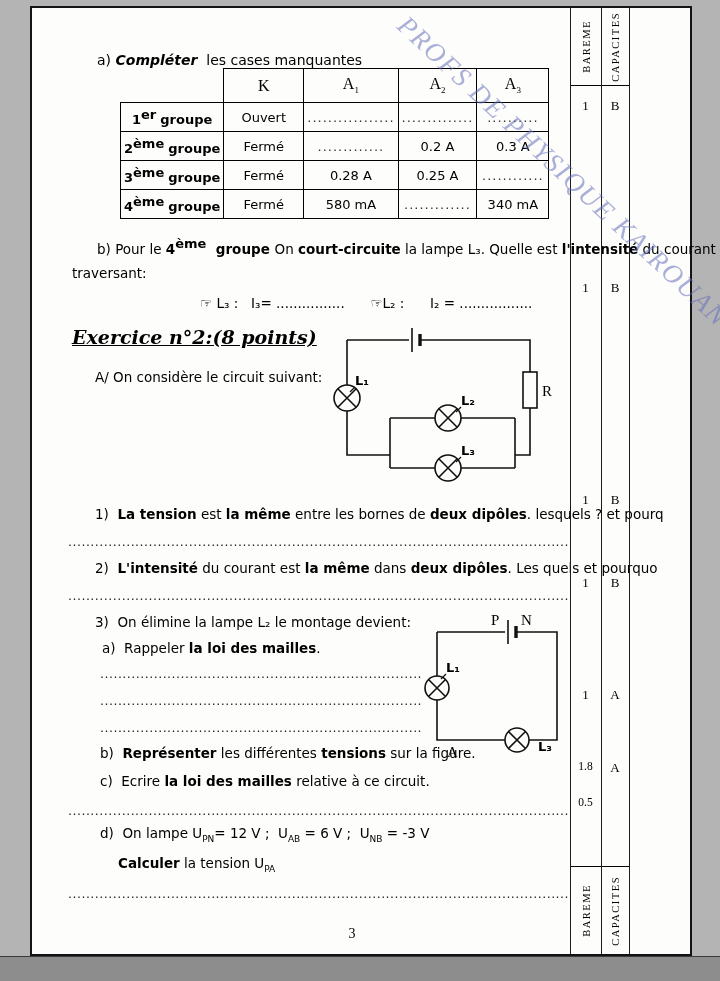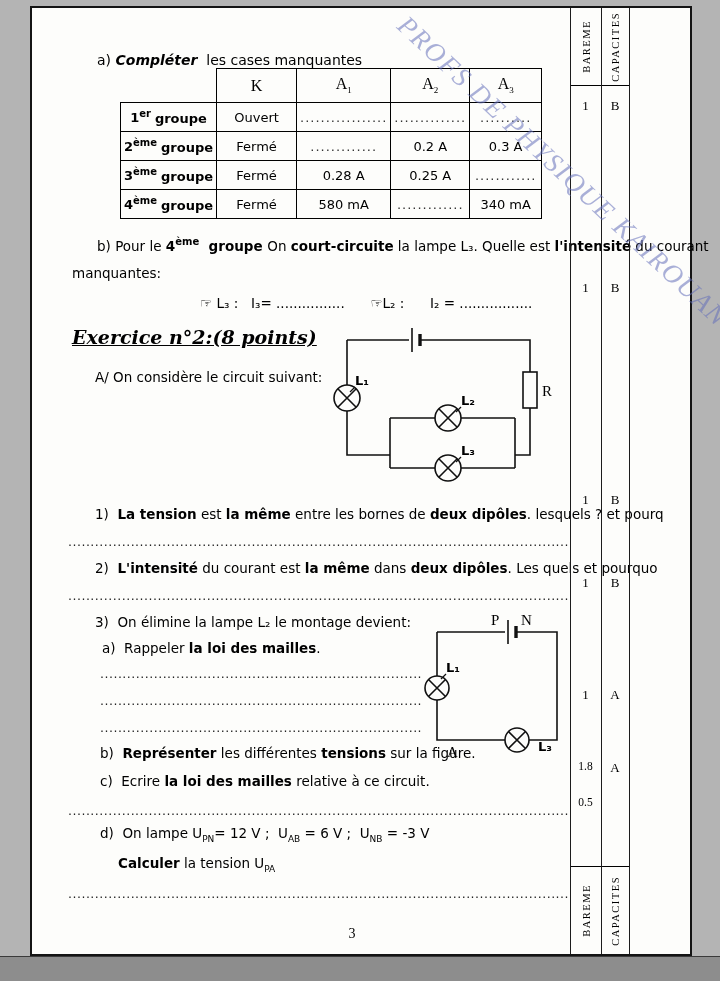--- a/index.html
+++ b/index.html
@@ -13,21 +13,21 @@
 
   
   .watermark { position:absolute; left:380px; top:2px; transform:rotate(43deg); transform-origin:0 0;
                font-family:"Liberation Serif", serif; font-style:italic; font-size:27px;
                letter-spacing:1.5px; color:rgba(100,112,185,0.55); white-space:pre; z-index:6; pointer-events:none; }
 
   
   .t { position:absolute; margin:0; font-size:13.5px; white-space:pre; z-index:2; }
   .b { font-weight:bold; }
   .bi { font-weight:bold; font-style:italic; }
-  sup { font-size:10px; } sub { font-size:9px; }
+  sup { font-size:13px; } sub { font-size:9px; }
   .dots { position:absolute; overflow:hidden; height:15px; font-size:12.5px; white-space:pre;
           letter-spacing:0.5px; color:#222; z-index:1; }
   .ex-title { font-family:"DejaVu Serif", serif; font-style:italic; font-weight:bold;
               font-size:19px; text-decoration:underline; }
   .pagenum { position:absolute; left:296px; top:918px; width:48px; text-align:center;
              font-family:"Liberation Serif", serif; font-size:14px; }
 
   
   table.data { position:absolute; left:88px; top:60px; border-collapse:collapse; table-layout:fixed; z-index:2; }
   table.data td { border:1px solid #000; text-align:center; vertical-align:middle; font-size:13px;
@@ -107,21 +107,21 @@
         <td class="lbl"><span>4</span><sup>ème</sup><span class="w">groupe</span></td>
         <td>Fermé</td>
         <td>580 mA</td>
         <td class="dotcell">.............</td>
         <td>340 mA</td>
       </tr>
     </tbody>
       </table>
 
     <p class="t" style="left:65px;top:228px"><span>b) Pour le </span><span class="b">4</span><sup class="b">ème</sup><span class="b">  groupe </span><span>On </span><span class="b">court-circuite</span><span> la lampe L₃. Quelle est </span><span class="b">l'intensité</span><span> du courant</span></p>
-    <p class="t" style="left:40px;top:257px"><span>manquantes:</span></p>
+    <p class="t" style="left:40px;top:257px"><span>traversant:</span></p>
 
     <p class="t" style="left:168px;top:287px"><span>☞</span><span> L₃ :   I₃= ................      </span><span>☞</span><span>L₂ :      I₂ = .................</span></p>
 
     <p class="t ex-title" style="left:40px;top:318px"><span>Exercice n°2:(8 points)</span></p>
     <p class="t" style="left:63px;top:361px"><span>A/ On considère le circuit suivant:</span></p>
 
     <svg class="circuit" style="left:298px;top:320px" width="235" height="165" viewBox="0 0 235 165">
       <g stroke="#111" stroke-width="1.6" fill="none">
         <path d="M17,12 H79"></path>
         <g>

